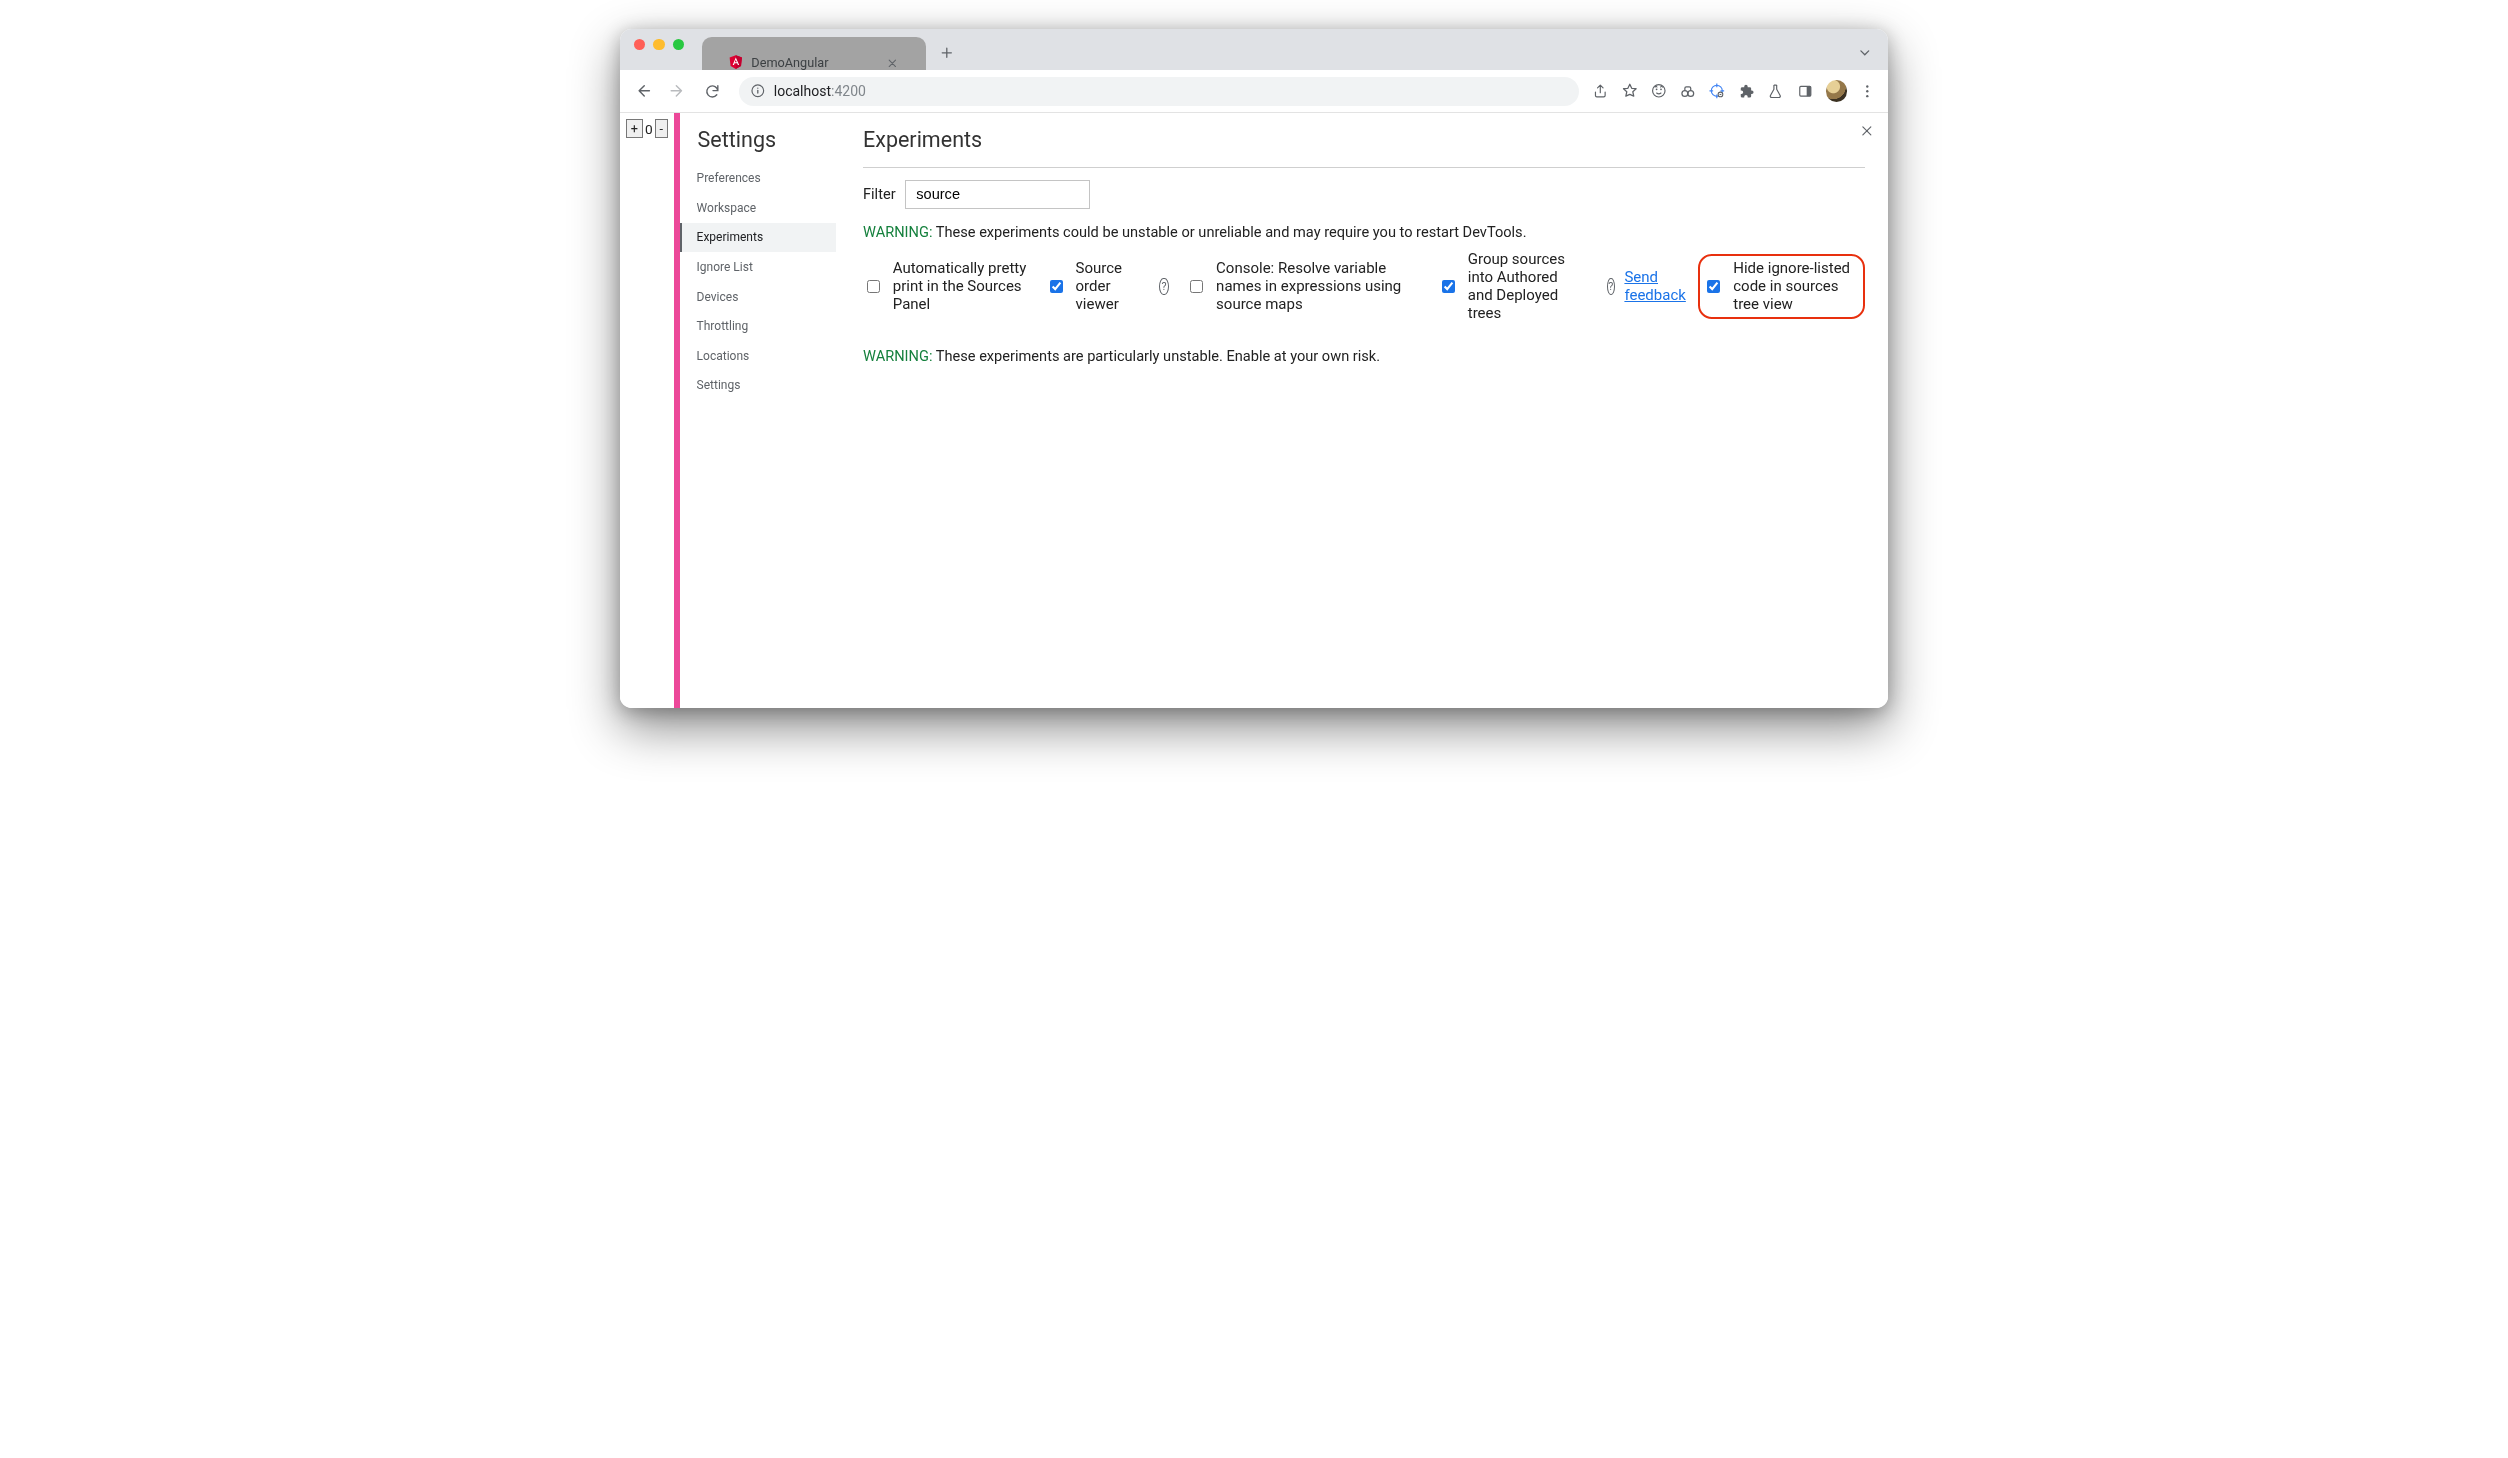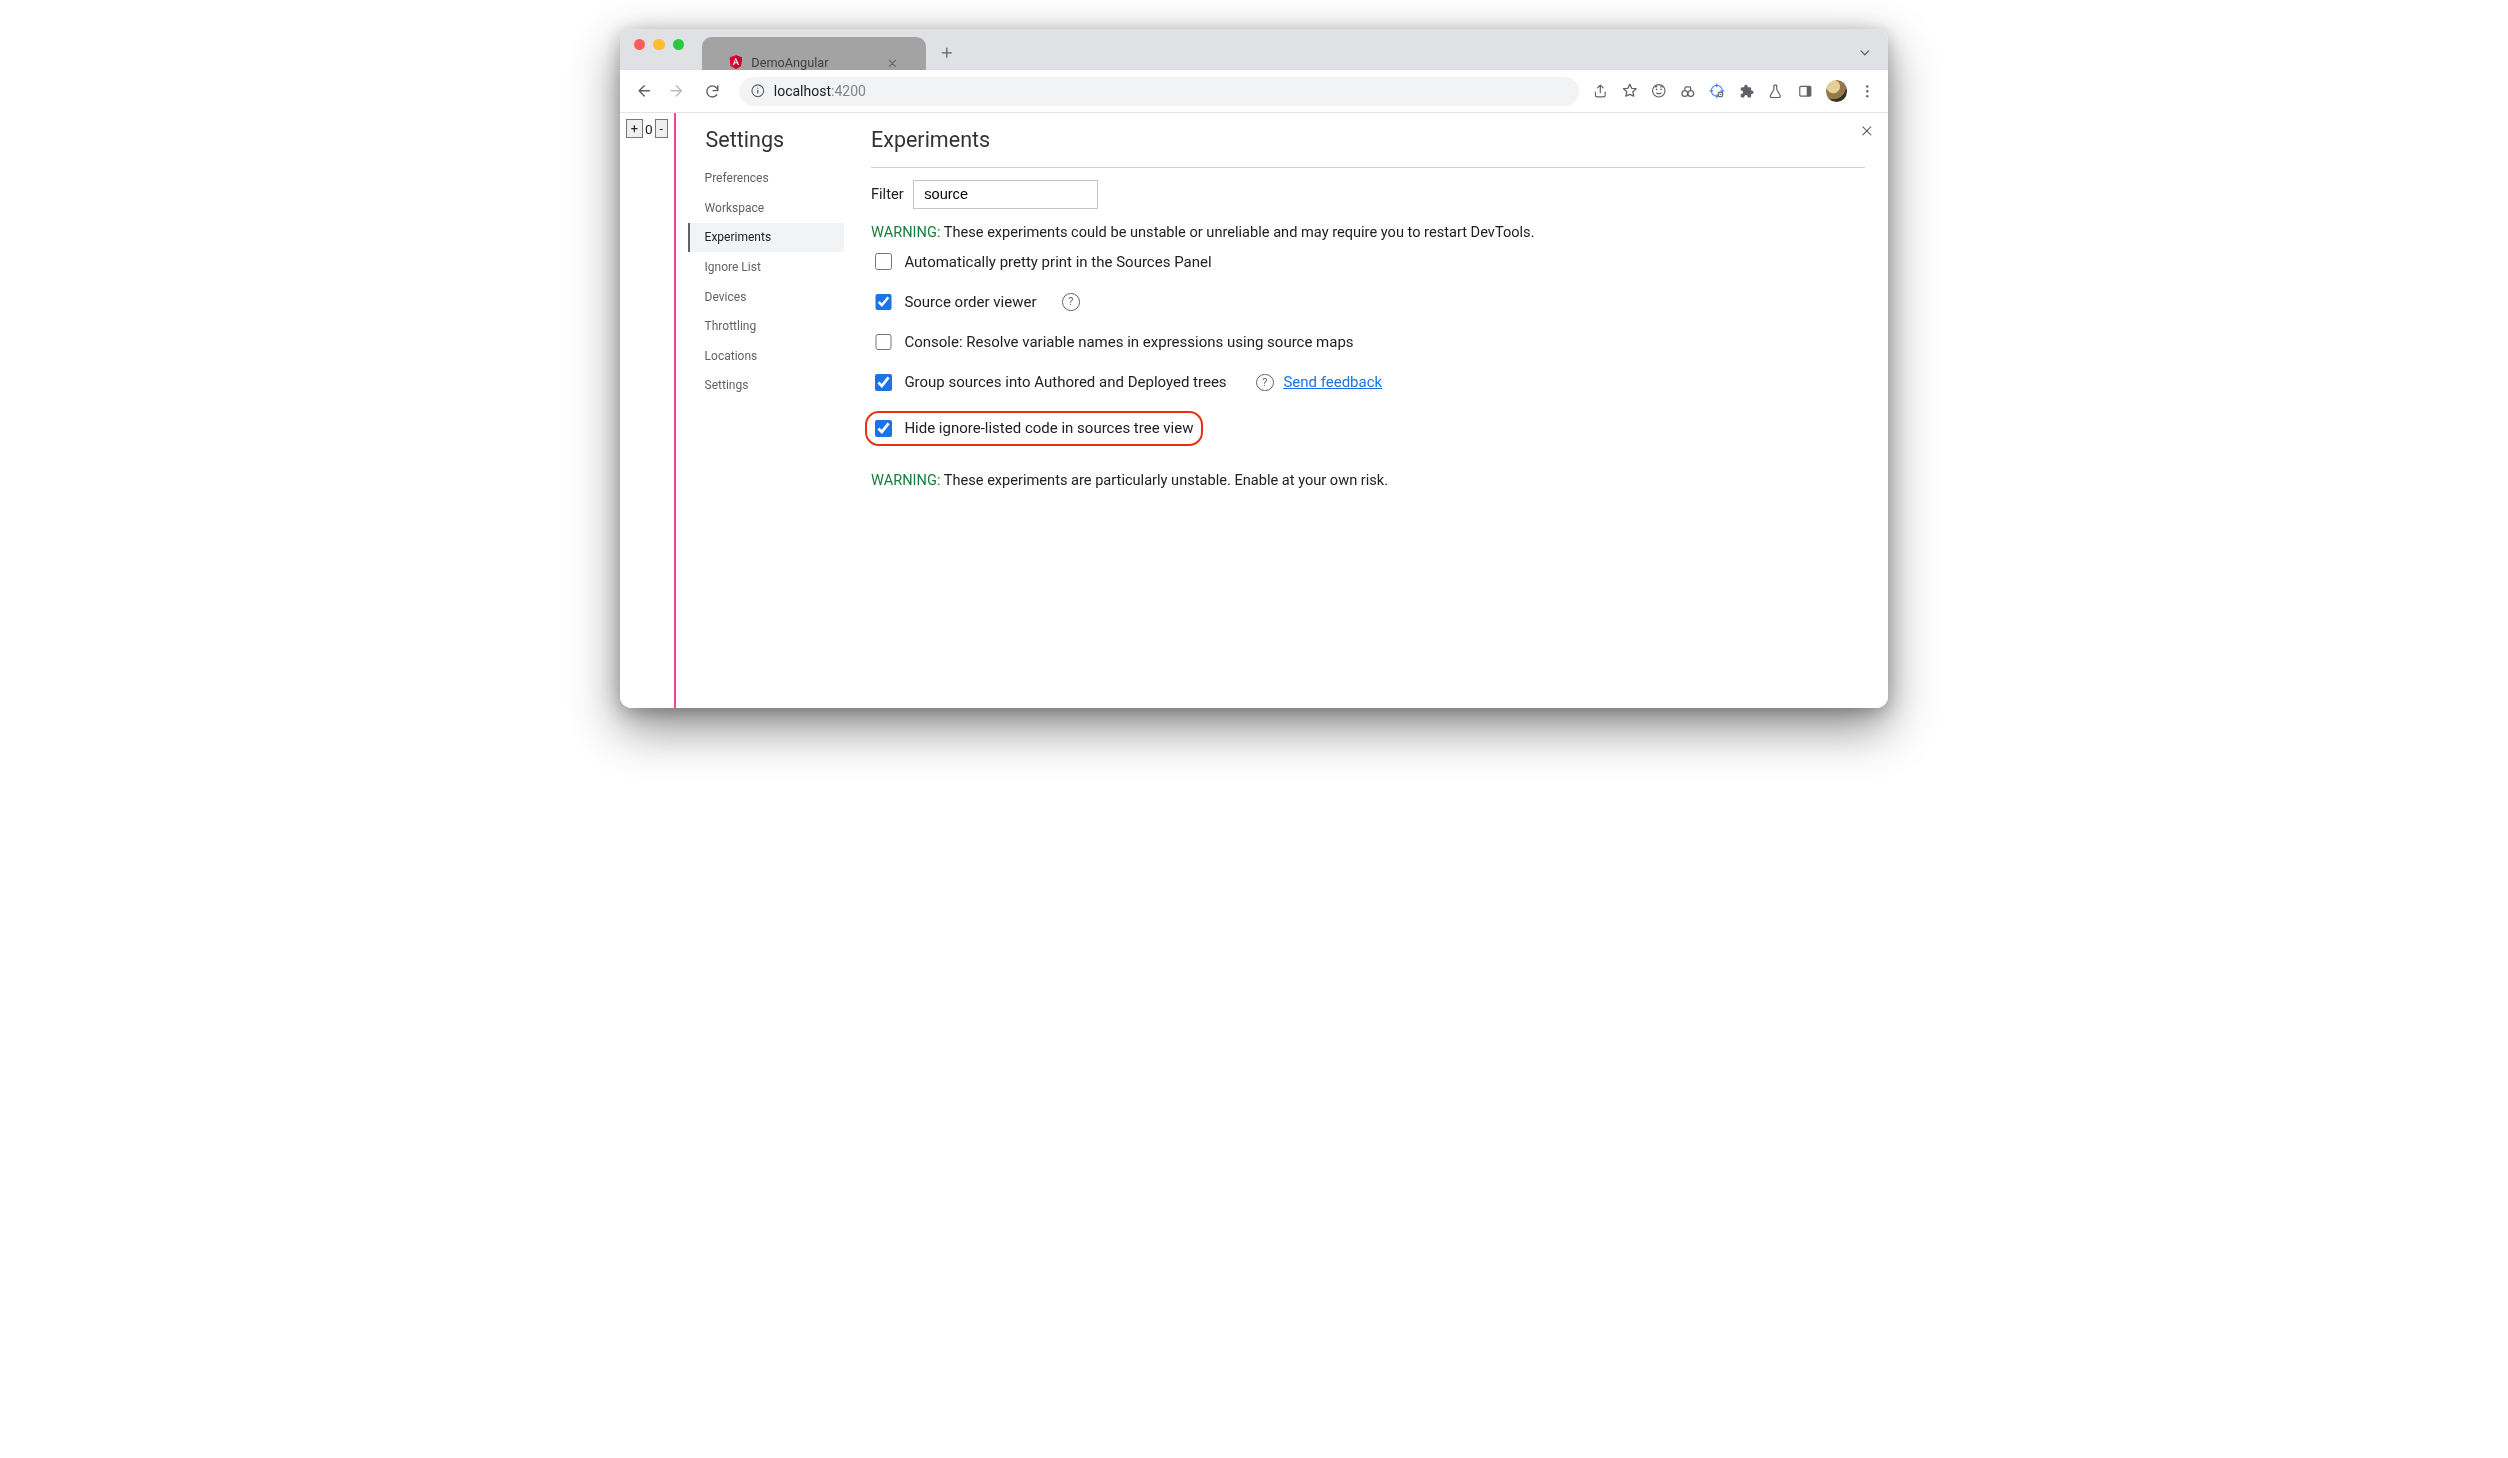--- a/index.html
+++ b/index.html
@@ -107,23 +107,22 @@
     border-right: none;
   }
   .counter-box { display:flex; align-items:center; font-size:13.7px; }
   .sq-btn { border:1px solid #777; background:#efefef; padding:0 3.9px; height:19.5px; line-height:17.6px; cursor:pointer; font-size:12.7px; }
   .counter-val { padding:0 2px; }
 
   
   .devtools {
     flex:1;
     display:flex;
-    border-left:2px solid #ec4899;
+    border-left:6px solid #ec4899;
     position:relative;
-    padding-left:12px;
   }
   .dt-close {
     position:absolute; top:7.8px; right:11.7px;
     color:#5f6368; cursor:pointer; font-size:17.6px; width:19.5px; height:19.5px; display:flex; align-items:center; justify-content:center;
   }
   .dt-sidebar {
     width:156px;
     padding: 13.7px 0 0 17.6px;
   }
   .dt-sidebar h1 {
@@ -153,21 +152,21 @@
     font-size:21.5px; font-weight:400; margin:0 0 15.6px 0; color:#333;
   }
   .filter-row { display:flex; align-items:center; gap:9.8px; border-top:1px solid #cfcfcf; padding-top:11.7px; }
   .filter-row label { font-size:14.6px; color:#222; }
   .filter-row input {
     border:1px solid #c4c4c4; height:29px; padding:0 9.8px; font-size:14.6px; width:185px;
     outline:none;
   }
   .warn-line { margin:13.7px 0 9.8px 0; font-size:14.6px; }
   .warn-line .tag { color:#15803d; }
-  .exp-list { display:flex; flex-direction:column; gap:17.6px; margin-top:5.9px; }
+  .exp-list { display:flex; flex-direction:row; gap:17.6px; margin-top:5.9px; }
   .exp-row { display:flex; align-items:center; gap:9.8px; font-size:15px; color:#222; }
   .exp-row input[type=checkbox] {
     width:16.6px; height:16.6px; accent-color:#1a73e8; cursor:pointer;
   }
   .exp-row a { color:#1a73e8; text-decoration:underline; }
   .qmark {
     width:17.6px; height:17.6px; border:1.3px solid #5f6368; border-radius:50%;
     display:inline-flex; align-items:center; justify-content:center;
     font-size:10.7px; color:#5f6368; cursor:pointer;
   }

